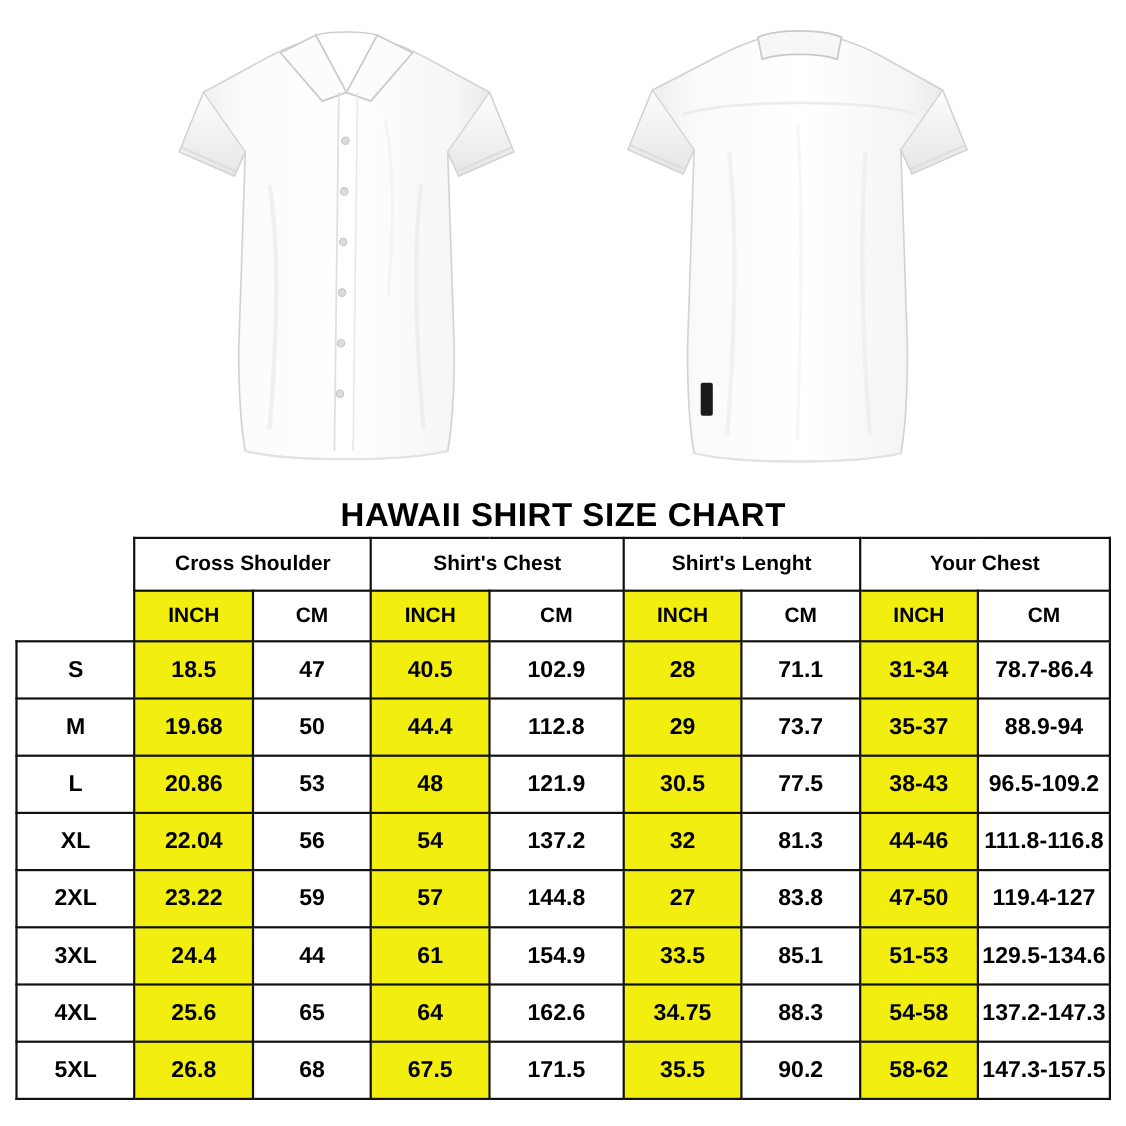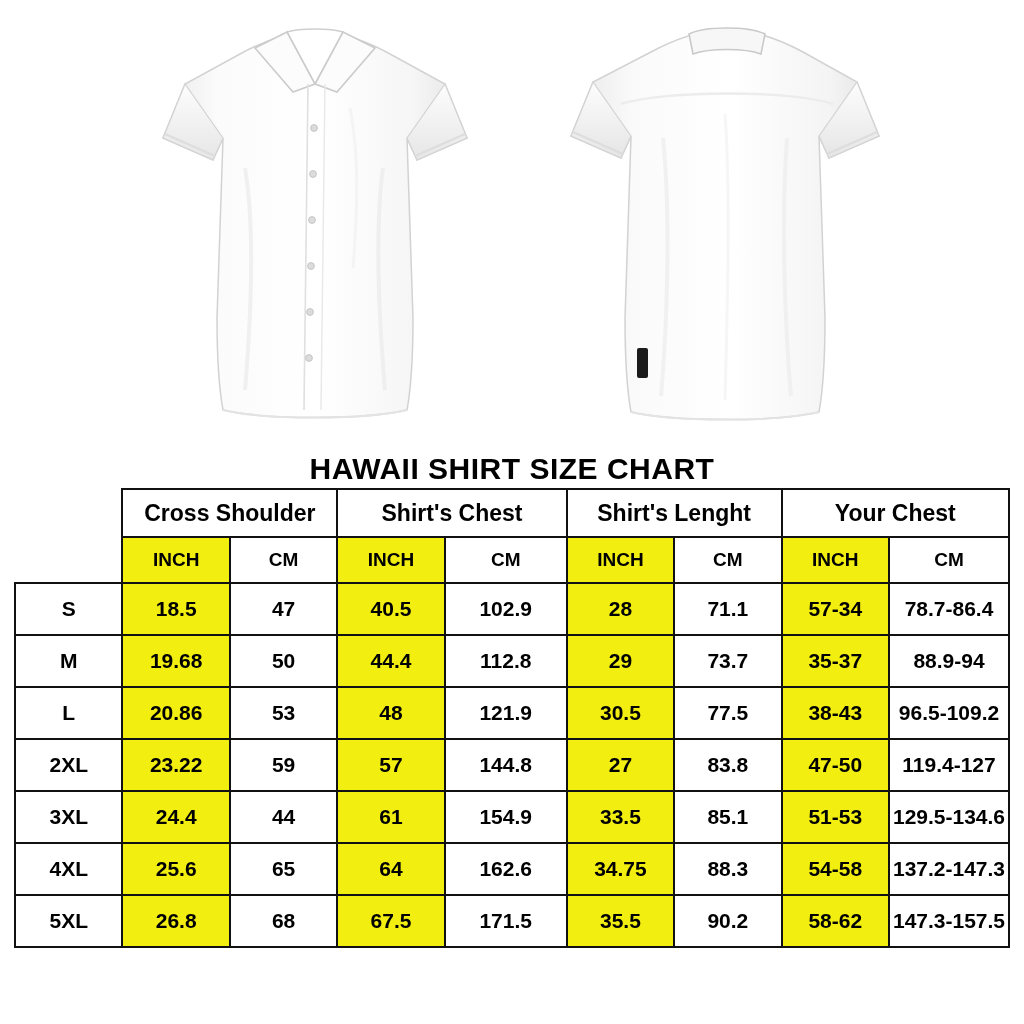--- a/index.html
+++ b/index.html
@@ -78,21 +78,21 @@
   col.c-cm   { width: 104px; }
   col.c-in2  { width: 104px; }
   col.c-cm2  { width: 118px; }
   col.c-in3  { width: 104px; }
   col.c-cm3  { width: 104px; }
   col.c-in4  { width: 104px; }
   col.c-cm4  { width: 116px; }
 
   tr.group-row th {
     height: 46px;
-    font-size: 23px;
+    font-size: 19px;
   }
   tr.unit-row th {
     height: 44px;
     font-size: 19px;
     margin-top: 45px;
   }
   tr.data-row td {
     height: 50px;
     font-size: 21px;
   }
@@ -239,21 +239,21 @@
       </thead>
       <tbody>
         <tr class="data-row">
           <td class="size-cell">S</td>
           <td class="hl">18.5</td>
           <td>47</td>
           <td class="hl">40.5</td>
           <td>102.9</td>
           <td class="hl">28</td>
           <td>71.1</td>
-          <td class="hl">57-34</td>
+          <td class="hl">31-34</td>
           <td class="small-cm">78.7-86.4</td>
         </tr>
         <tr class="data-row">
           <td class="size-cell">M</td>
           <td class="hl">19.68</td>
           <td>50</td>
           <td class="hl">44.4</td>
           <td>112.8</td>
           <td class="hl">29</td>
           <td>73.7</td>
@@ -265,20 +265,31 @@
           <td class="hl">20.86</td>
           <td>53</td>
           <td class="hl">48</td>
           <td>121.9</td>
           <td class="hl">30.5</td>
           <td>77.5</td>
           <td class="hl">38-43</td>
           <td class="small-cm">96.5-109.2</td>
         </tr>
         <tr class="data-row">
+          <td class="size-cell">XL</td>
+          <td class="hl">22.04</td>
+          <td>56</td>
+          <td class="hl">54</td>
+          <td>137.2</td>
+          <td class="hl">32</td>
+          <td>81.3</td>
+          <td class="hl">44-46</td>
+          <td class="small-cm">111.8-116.8</td>
+        </tr>
+        <tr class="data-row">
           <td class="size-cell">2XL</td>
           <td class="hl">23.22</td>
           <td>59</td>
           <td class="hl">57</td>
           <td>144.8</td>
           <td class="hl">27</td>
           <td>83.8</td>
           <td class="hl">47-50</td>
           <td class="small-cm">119.4-127</td>
         </tr>

